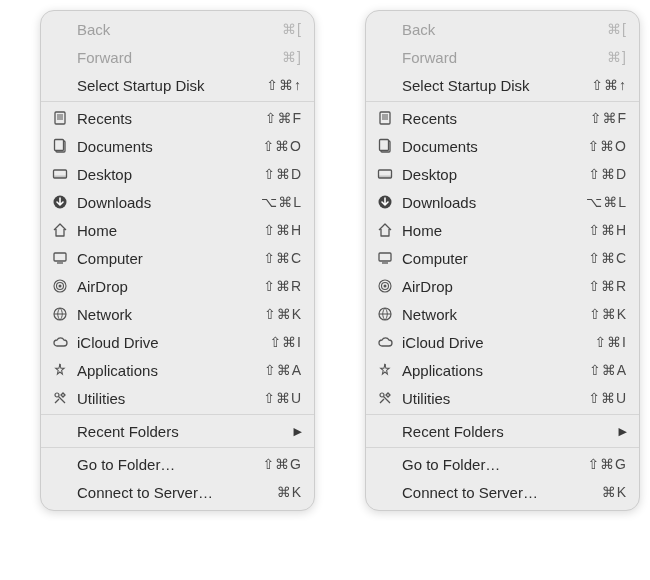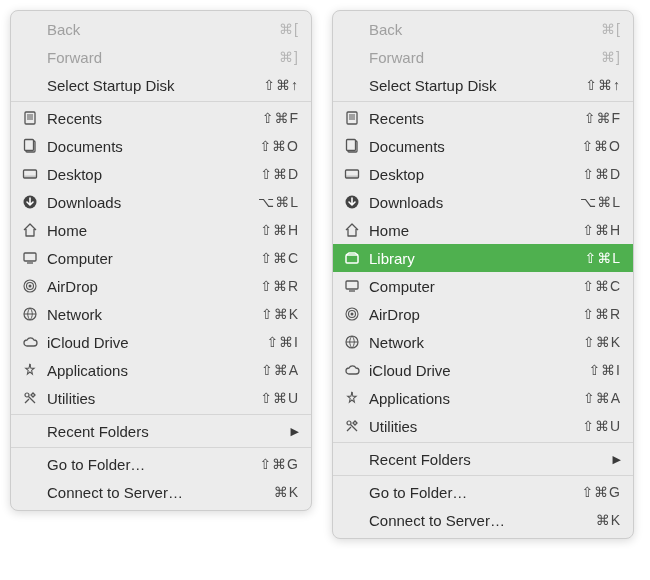--- a/index.html
+++ b/index.html
@@ -9,24 +9,25 @@
     font-size: 14px;
     background: #fff;
     display: flex;
     gap: 20px;
     align-items: flex-start;
   }
   .menu {
     width: 300px;
     background: #ececec;
     border: 1px solid #cdcdcd;
-    border-radius: 8px;
+    border-radius: 14px;
     box-shadow: 0 2px 10px rgba(0,0,0,0.15);
     padding: 4px 0;
     color: #2b2b2b;
+    margin-left: 30px;
   }
   .divider {
     border-top: 1px solid #d5d5d5;
     margin: 2px 0;
   }
   .row {
     display: flex;
     align-items: center;
     padding: 3px 12px 3px 10px;
     height: 22px;
@@ -318,29 +319,20 @@
     </div>
     <div class="row">
       <span class="icon">
         <svg viewBox="0 0 16 16">
           <use href="#ic-home"></use>
         </svg>
       </span>
       <span class="label">Home</span>
       <span class="shortcut">⇧⌘H</span>
     </div>
-    <div class="row highlight">
-      <span class="icon">
-        <svg viewBox="0 0 16 16">
-          <use href="#ic-library"></use>
-        </svg>
-      </span>
-      <span class="label">Library</span>
-      <span class="shortcut">⇧⌘L</span>
-    </div>
     <div class="row">
       <span class="icon">
         <svg viewBox="0 0 16 16">
           <use href="#ic-computer"></use>
         </svg>
       </span>
       <span class="label">Computer</span>
       <span class="shortcut">⇧⌘C</span>
     </div>
     <div class="row">

